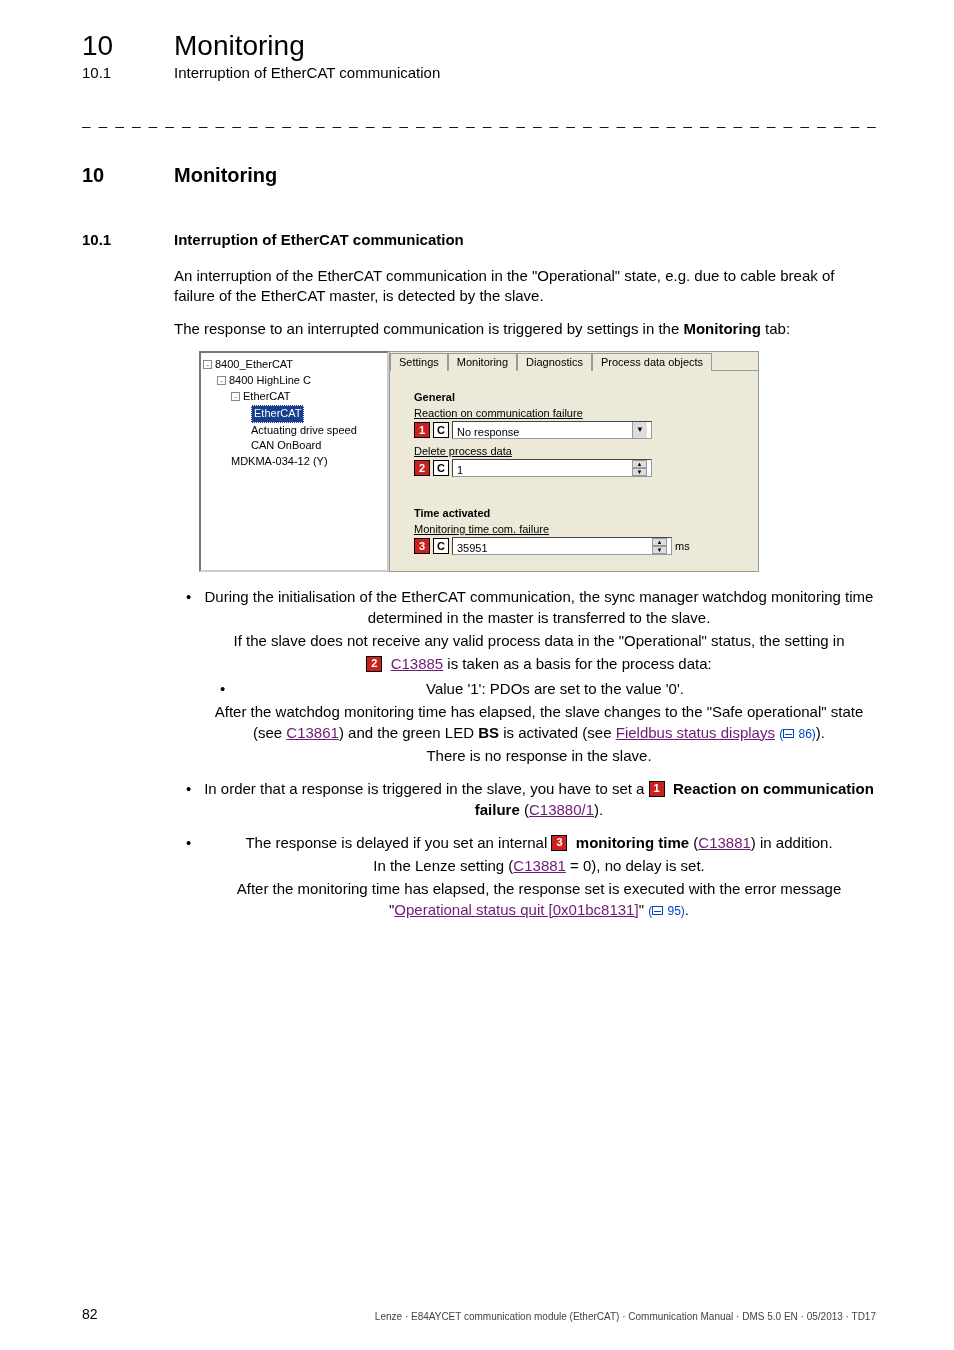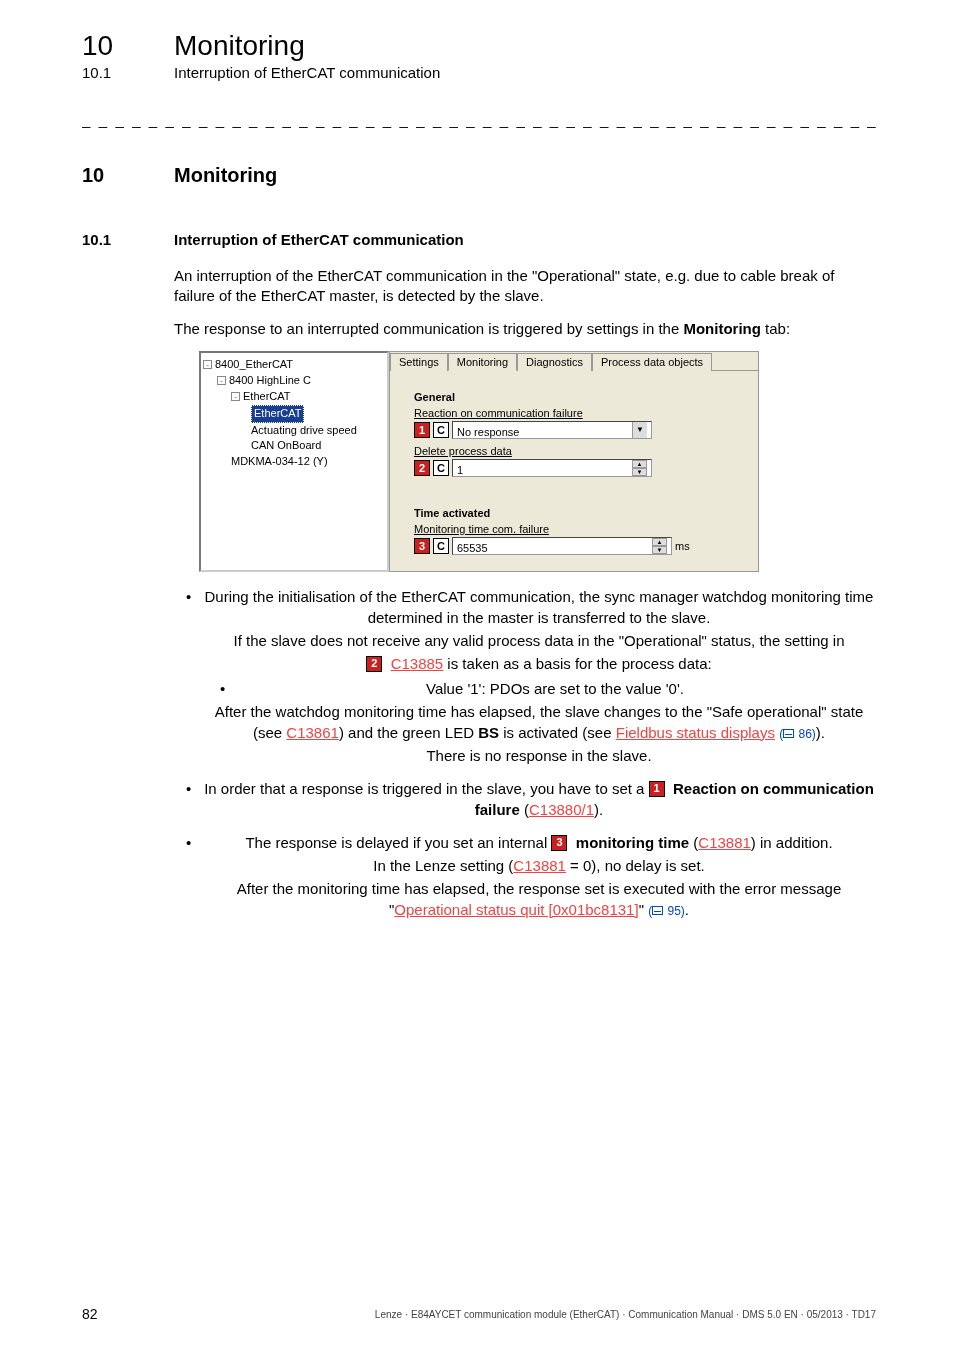--- a/index.html
+++ b/index.html
@@ -89,37 +89,37 @@
   .spin-btns div { height: 8px; background: #ddd; border: 1px solid #999; font-size: 6px; text-align: center; line-height: 6px; }
 
   ul.bullets { margin-left: 92px; font-size: 15px; line-height: 1.4; list-style: none; text-align: center; }
   ul.bullets > li { position: relative; padding-left: 28px; margin-bottom: 12px; }
   ul.bullets > li::before { content: "•"; position: absolute; left: 12px; }
   ul.bullets .cont { padding-left: 0; margin-top: 2px; }
   ul.inner { list-style: none; padding-left: 18px; margin-top: 4px; }
   ul.inner li { position: relative; padding-left: 14px; margin-bottom: 2px; }
   ul.inner li::before { content: "•"; position: absolute; left: 0; }
 
-  .link { color: #ef4444; text-decoration: underline; }
+  .link { color: #701a75; text-decoration: underline; }
   .pgref { font-size: 12px; color: #0046c8; }
   .pgicon { display: inline-block; width: 11px; height: 9px; border: 1px solid #0046c8; position: relative; top: 0; margin-right: 1px; }
   .pgicon::after { content: ""; position: absolute; left: 1px; top: 4px; width: 7px; height: 1px; background: #0046c8; }
 
   .numbox-inline {
     width: 16px; height: 16px; background: #cc1f1f;
     border: 1px solid #000;
     color: #fff; font-weight: 700; font-size: 11px;
     display: inline-flex; align-items: center; justify-content: center;
     font-family: Arial, sans-serif;
     vertical-align: middle; position: relative; top: -1px;
   }
   .nound { }
   .footer {
     position: absolute; bottom: 28px; left: 82px; right: 78px;
-    display: flex; justify-content: space-between; align-items: center;
+    display: flex; justify-content: space-between; align-items: flex-end;
     font-size: 10px; color: #444;
   }
   .footer .pg { font-size: 14px; color: #000; }
 </style>
 </head>
 <body>
 
 <div class="hdr-row">
   <div class="hdr-num">10</div>
   <div class="hdr-title">Monitoring</div>
@@ -206,21 +206,21 @@
               </span>
           </div>
         </div>
         <div style="height:18px"></div>
         <div class="grp-title">Time activated</div>
         <div class="grp-sub">Monitoring time com. failure</div>
         <div class="field-row">
           <span class="numbox">3</span>
           <span class="cbox">C</span>
           <div class="win-input win-spin" style="width:220px">
-            <span class="spin-val">65535</span>
+            <span class="spin-val">35951</span>
             <span class="spin-btns">
                 <div>▲</div>
                 <div>▼</div>
               </span>
           </div>
           <span>ms</span>
         </div>
       </div>
     </div>
   </div>

